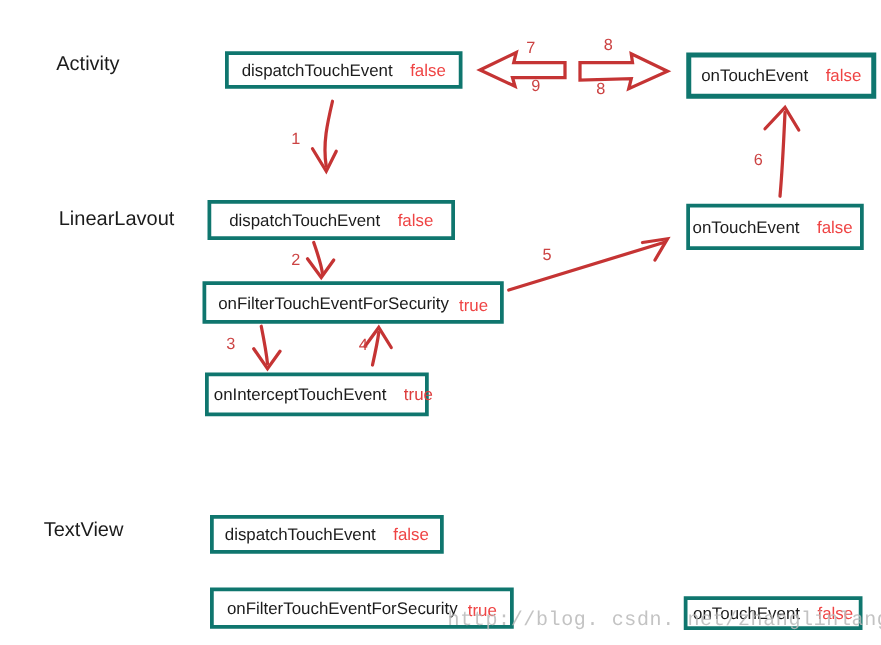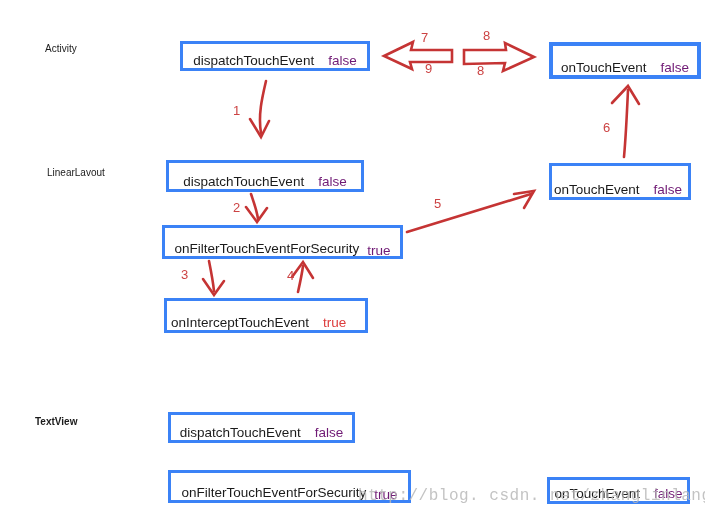--- a/index.html
+++ b/index.html
@@ -1,38 +1,38 @@
 <!DOCTYPE html>
 <html><head>
 <meta charset="utf-8">
 <style>
   html,body{margin:0;padding:0;background:#ffffff;}
   #canvas{
     position:relative;width:705px;height:516px;background:#ffffff;overflow:hidden;
     font-family:"Liberation Sans","DejaVu Sans",sans-serif;color:#1b1b1b;
   }
-  .row-label{position:absolute;font-size:10px;color:#1b1b1b;white-space:nowrap;}
+  .row-label{position:absolute;font-size:16px;color:#1b1b1b;white-space:nowrap;}
   .lbl-activity{left:45px;top:43px;}
   .lbl-linearlayout{left:47px;top:167px;}
-  .lbl-textview{left:35px;top:416px;font-weight:bold;}
+  .lbl-textview{left:35px;top:416px;}
 
   .box{
-    position:absolute;box-sizing:border-box;border:3px solid #3b82f6;background:#ffffff;
-    display:flex;align-items:flex-end;font-size:13.5px;white-space:nowrap;z-index:2;
+    position:absolute;box-sizing:border-box;border:3px solid #0f766e;background:#ffffff;
+    display:flex;align-items:center;font-size:13.5px;white-space:nowrap;z-index:2;
   }
   .box .method{color:#1b1b1b;}
-  .box .value{color:#701a75;margin-left:14px;}
+  .box .value{color:#ef4444;margin-left:14px;}
   .box .value.red{color:#dd3c3c;}
   .box .value.drop{position:relative;top:2px;margin-left:8px;}
 
   #box-a1{left:180px;top:41px;width:190px;height:30px;justify-content:center;}
   #box-a2{left:549px;top:42px;width:152px;height:37px;justify-content:center;border-width:4px;}
   #box-b1{left:166px;top:160px;width:198px;height:32px;justify-content:center;}
   #box-b2{left:162px;top:225px;width:241px;height:34px;justify-content:center;}
-  #box-b3{left:164px;top:298px;width:204px;height:35px;justify-content:flex-start;padding-left:4px;}
+  #box-b3{left:164px;top:298px;width:179px;height:35px;justify-content:flex-start;padding-left:4px;}
   #box-c {left:549px;top:163px;width:142px;height:37px;justify-content:flex-start;padding-left:2px;}
   #box-d1{left:168px;top:412px;width:187px;height:31px;justify-content:center;}
   #box-d2{left:168px;top:470px;width:243px;height:33px;justify-content:center;}
   #box-d3{left:547px;top:477px;width:143px;height:27px;justify-content:center;}
 
   .num{position:absolute;font-size:13px;color:#cc4343;z-index:3;white-space:nowrap;}
   #num-1{left:233px;top:103px;}
   #num-2{left:233px;top:200px;}
   #num-3{left:181px;top:267px;}
   #num-4{left:287px;top:268px;}

